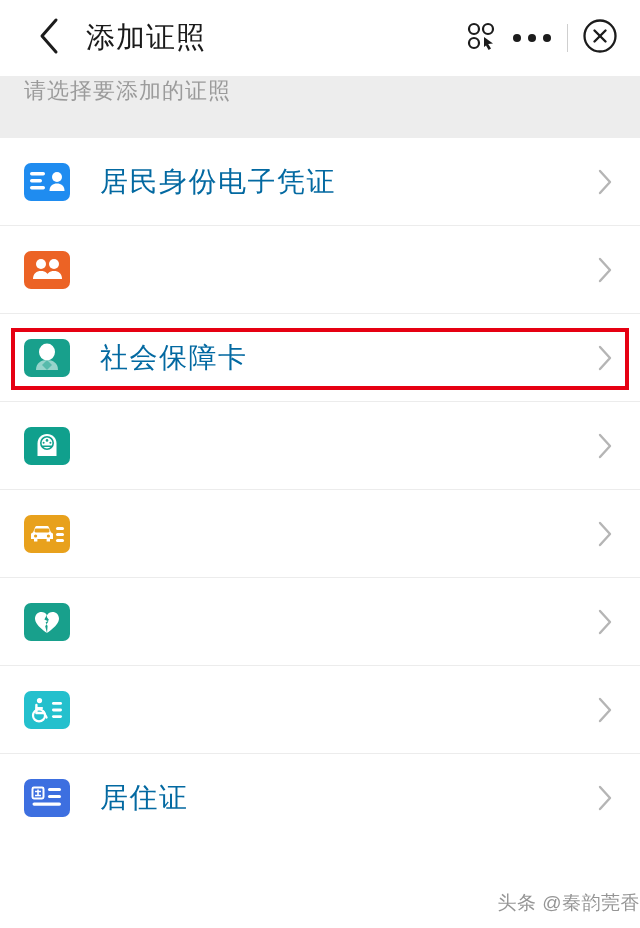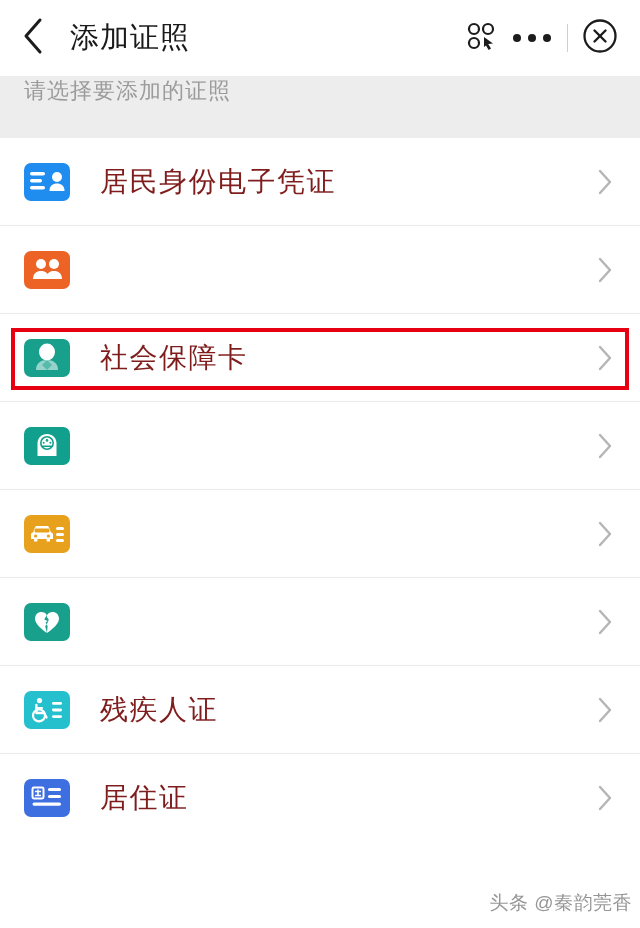--- a/index.html
+++ b/index.html
@@ -24,20 +24,21 @@
 
   
   .navbar {
     position: relative;
     height: 76px;
     background: #ffffff;
     display: flex;
     align-items: center;
     padding: 0 18px 0 22px;
     box-sizing: border-box;
+    margin-left: 16px;
   }
   .nav-back {
     width: 34px;
     height: 44px;
     display: flex;
     align-items: center;
     justify-content: flex-start;
     flex: 0 0 auto;
     cursor: pointer;
   }
@@ -141,21 +142,21 @@
     border-radius: 7px;
     flex: 0 0 auto;
     display: flex;
     align-items: center;
     justify-content: center;
     overflow: hidden;
   }
   .cert-icon svg { display: block; }
   .cert-label {
     font-size: 28px;
-    color: #7f1d1d;
+    color: #0369a1;
     margin-left: 30px;
     letter-spacing: 1.5px;
     white-space: nowrap;
   }
   .cert-spacer { flex: 1 1 auto; }
   .cert-chevron {
     flex: 0 0 auto;
     width: 26px;
     height: 30px;
     display: flex;
@@ -172,21 +173,21 @@
     height: 62px;
     border: 4px solid #e60012;
     box-sizing: border-box;
     pointer-events: none;
     z-index: 5;
   }
 
   
   .watermark {
     position: absolute;
-    right: 8px;
+    right: 0;
     bottom: 12px;
     font-size: 19px;
     color: #8d8d8d;
     letter-spacing: 0.5px;
     opacity: 0.92;
     white-space: nowrap;
     z-index: 6;
   }
 </style>
 </head>
@@ -353,21 +354,20 @@
           <circle cx="15.5" cy="9.6" r="2.6" fill="#ffffff"></circle>
           <path d="M12.4 14 L12.4 22 L19 22" fill="none" stroke="#ffffff" stroke-width="2.4" stroke-linecap="round" stroke-linejoin="round"></path>
           <path d="M12.4 17 L18 17" fill="none" stroke="#ffffff" stroke-width="2.2" stroke-linecap="round"></path>
           <circle cx="15" cy="24.4" r="6" fill="none" stroke="#ffffff" stroke-width="2.2"></circle>
           <path d="M19.4 20.6 L22.6 26.6" fill="none" stroke="#ffffff" stroke-width="2.2" stroke-linecap="round"></path>
           <rect x="28" y="11" width="10" height="2.8" rx="1.4" fill="#ffffff"></rect>
           <rect x="28" y="17.6" width="10" height="2.8" rx="1.4" fill="#ffffff"></rect>
           <rect x="28" y="24.2" width="10" height="2.8" rx="1.4" fill="#ffffff"></rect>
         </svg>
       </div>
-      <div class="cert-label">残疾人证</div>
       <div class="cert-spacer"></div>
       <div class="cert-chevron">
         <svg width="18" height="30" viewBox="0 0 18 30">
           <polyline points="4,4 14,15 4,26" fill="none" stroke="#b5b5b5" stroke-width="2.4" stroke-linecap="round" stroke-linejoin="round"></polyline>
         </svg>
       </div>
     </div>
 
     <div class="cert-row no-sep">
       <div class="cert-icon" style="background:#3d6fe0;">

